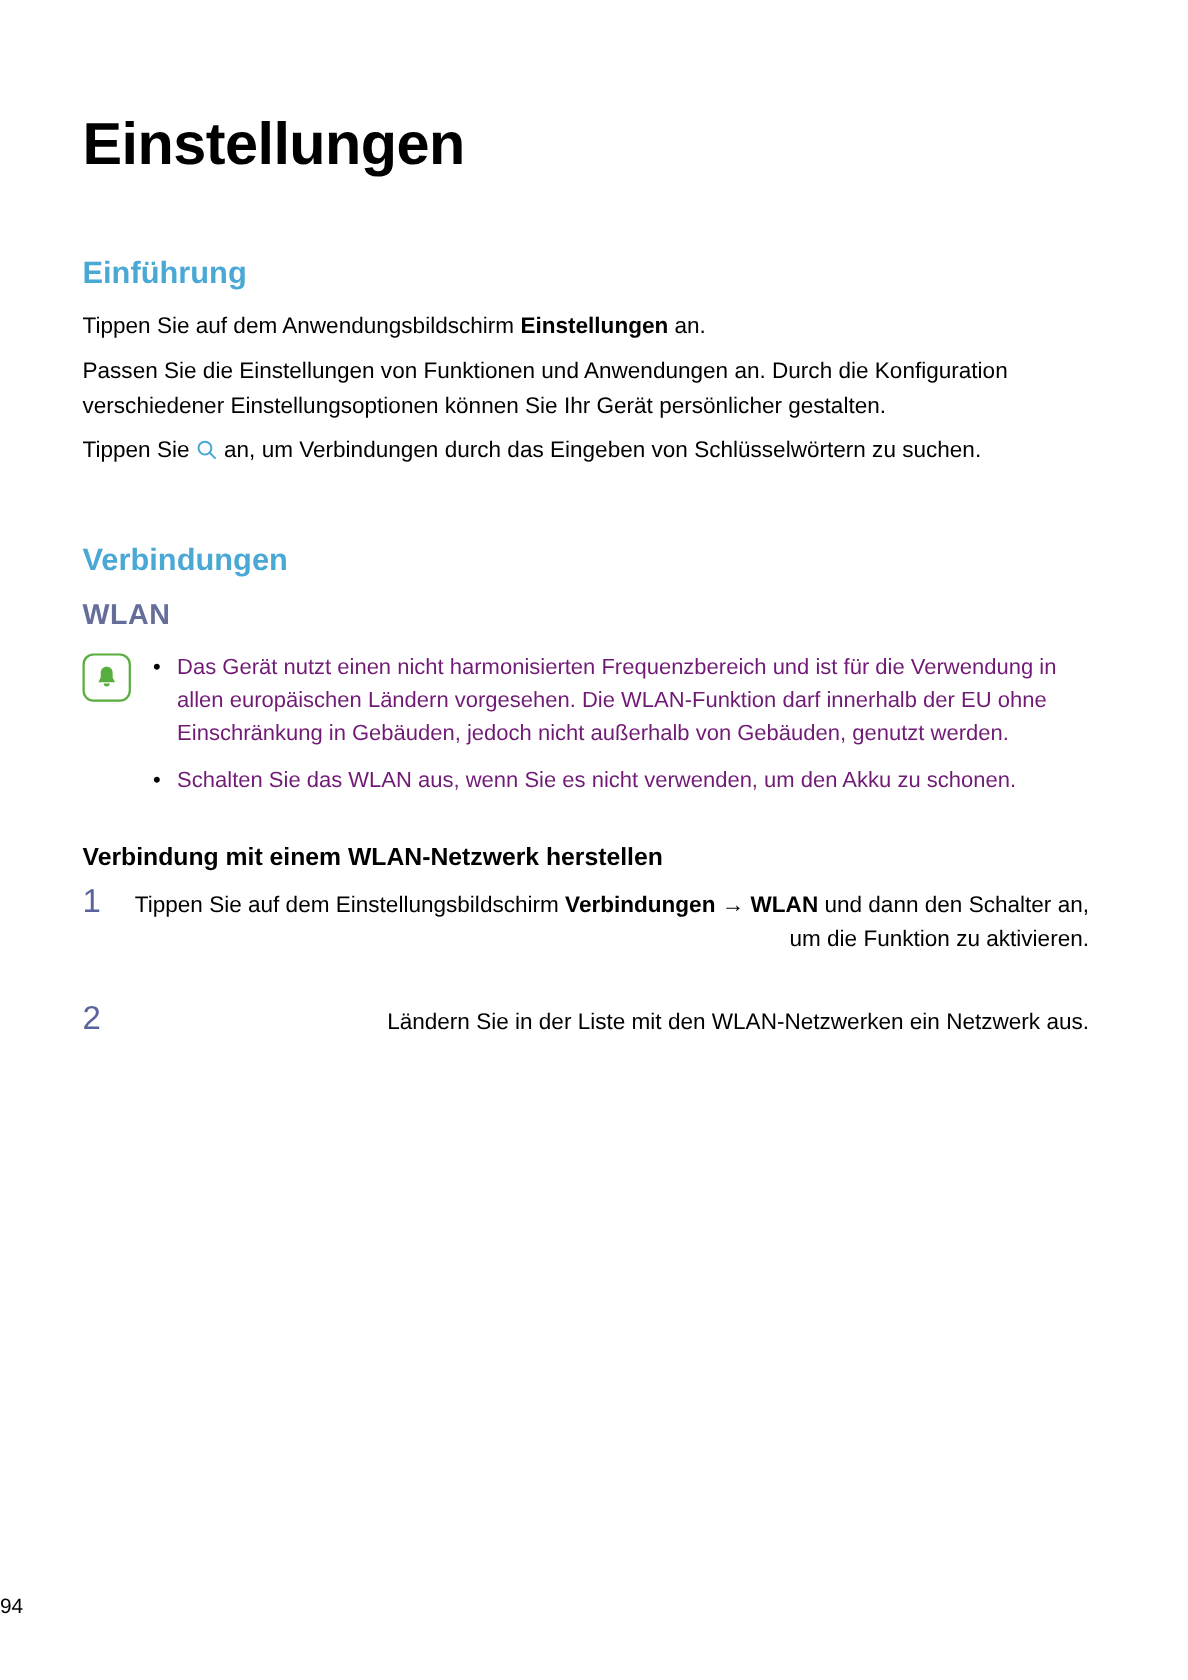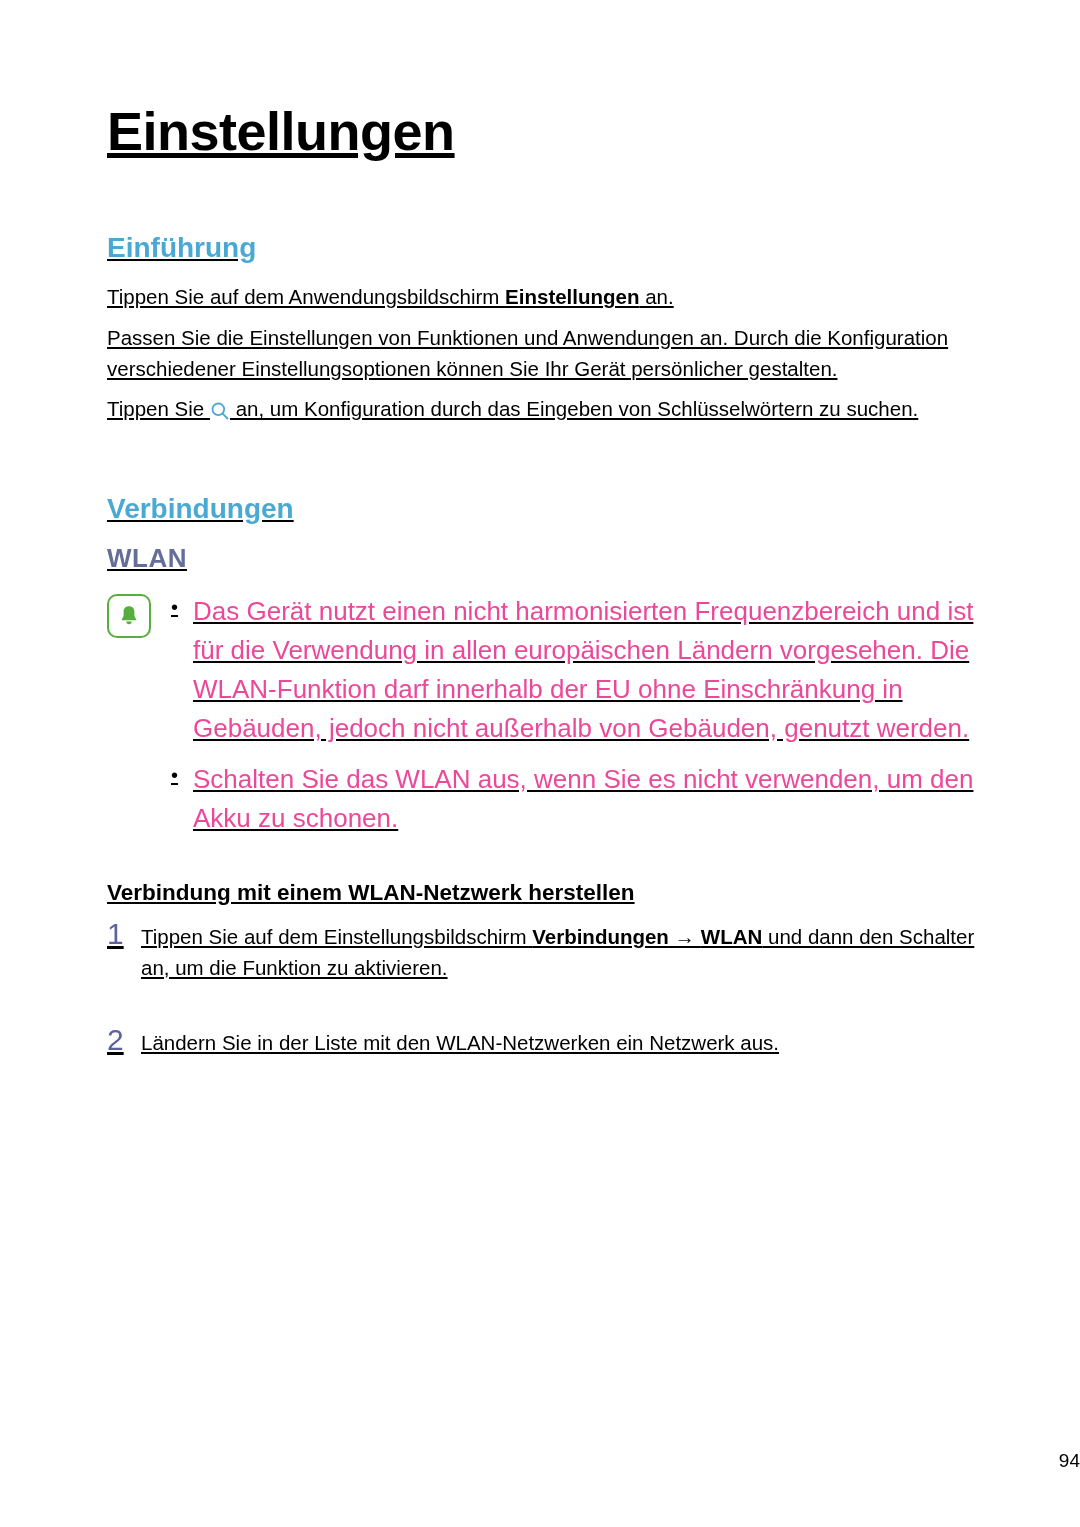--- a/index.html
+++ b/index.html
@@ -5,22 +5,21 @@
   * { box-sizing: border-box; margin: 0; padding: 0; }
   body {
     width: 1080px;
     height: 1527px;
     font-family: Arial, Helvetica, sans-serif;
     background: #ffffff;
     color: #000000;
     position: relative;
   }
   .page {
-    padding: 100px 90px 0 107px;
-    text-decoration: underline;
+    padding: 100px 90px 0 75px;
   }
   h1.title {
     font-size: 54px;
     font-weight: 700;
     margin-bottom: 70px;
     letter-spacing: -0.5px;
   }
   h2.section-heading {
     font-size: 28px;
     font-weight: 700;
@@ -77,23 +76,23 @@
     margin-bottom: 12px;
   }
   .bullet-dot {
     flex: 0 0 22px;
     font-size: 20px;
     line-height: 1.5;
     color: #000;
   }
   .bullet-text {
     flex: 1;
-    font-size: 26px;
-    line-height: 1.5;
-    color: #ec4899;
+    font-size: 20px;
+    line-height: 1.5;
+    color: #701a75;
   }
   h4.sub-subheading {
     font-size: 22.5px;
     font-weight: 700;
     color: #000;
     margin-top: 6px;
     margin-bottom: 12px;
   }
   .numbered-step {
     display: flex;
@@ -108,27 +107,28 @@
   }
   .step-body {
     flex: 1;
     padding-top: 4px;
   }
   .step-body p {
     font-size: 20.5px;
     line-height: 1.5;
     color: #000;
     margin-bottom: 10px;
+    text-align: right;
   }
   .page-number {
     position: absolute;
     bottom: 55px;
     left: 0;
     width: 1080px;
-    text-align: right;
+    text-align: left;
     font-size: 19px;
     color: #000;
   }
 </style>
 </head>
 <body>
 
 <div class="page">
 
   <h1 class="title">Einstellungen</h1>
@@ -140,21 +140,21 @@
   </p>
 
   <p class="body-text">Passen Sie die Einstellungen von Funktionen und Anwendungen an. Durch die Konfiguration verschiedener Einstellungsoptionen können Sie Ihr Gerät persönlicher gestalten.</p>
 
   <p class="body-text">
     <span>Tippen Sie </span><span class="inline-icon">
       <svg viewBox="0 0 24 24" width="20" height="20">
         <circle cx="10" cy="10" r="7" fill="none" stroke="#4aa8d4" stroke-width="2.2"></circle>
         <line x1="15.2" y1="15.2" x2="21" y2="21" stroke="#4aa8d4" stroke-width="2.2" stroke-linecap="round"></line>
       </svg>
-    </span><span> an, um Konfiguration durch das Eingeben von Schlüsselwörtern zu suchen.</span>
+    </span><span> an, um Verbindungen durch das Eingeben von Schlüsselwörtern zu suchen.</span>
   </p>
 
   <div class="section-gap"></div>
 
   <h2 class="section-heading">Verbindungen</h2>
 
   <h3 class="subheading">WLAN</h3>
 
 
   <div class="info-block">

